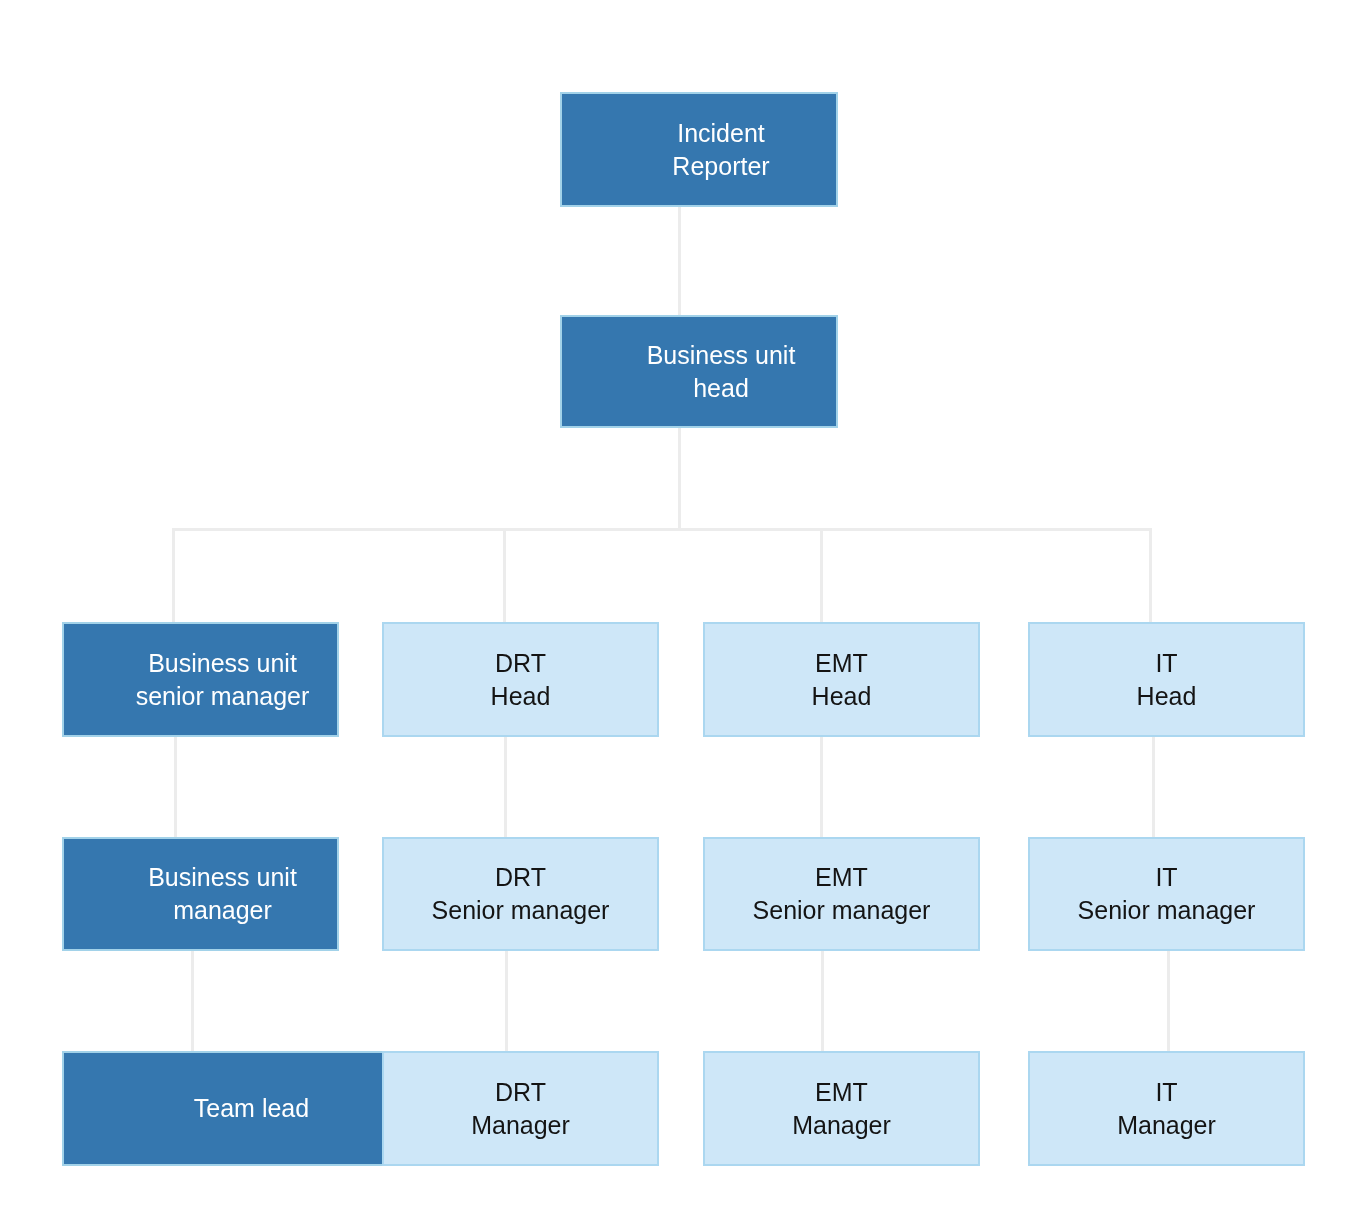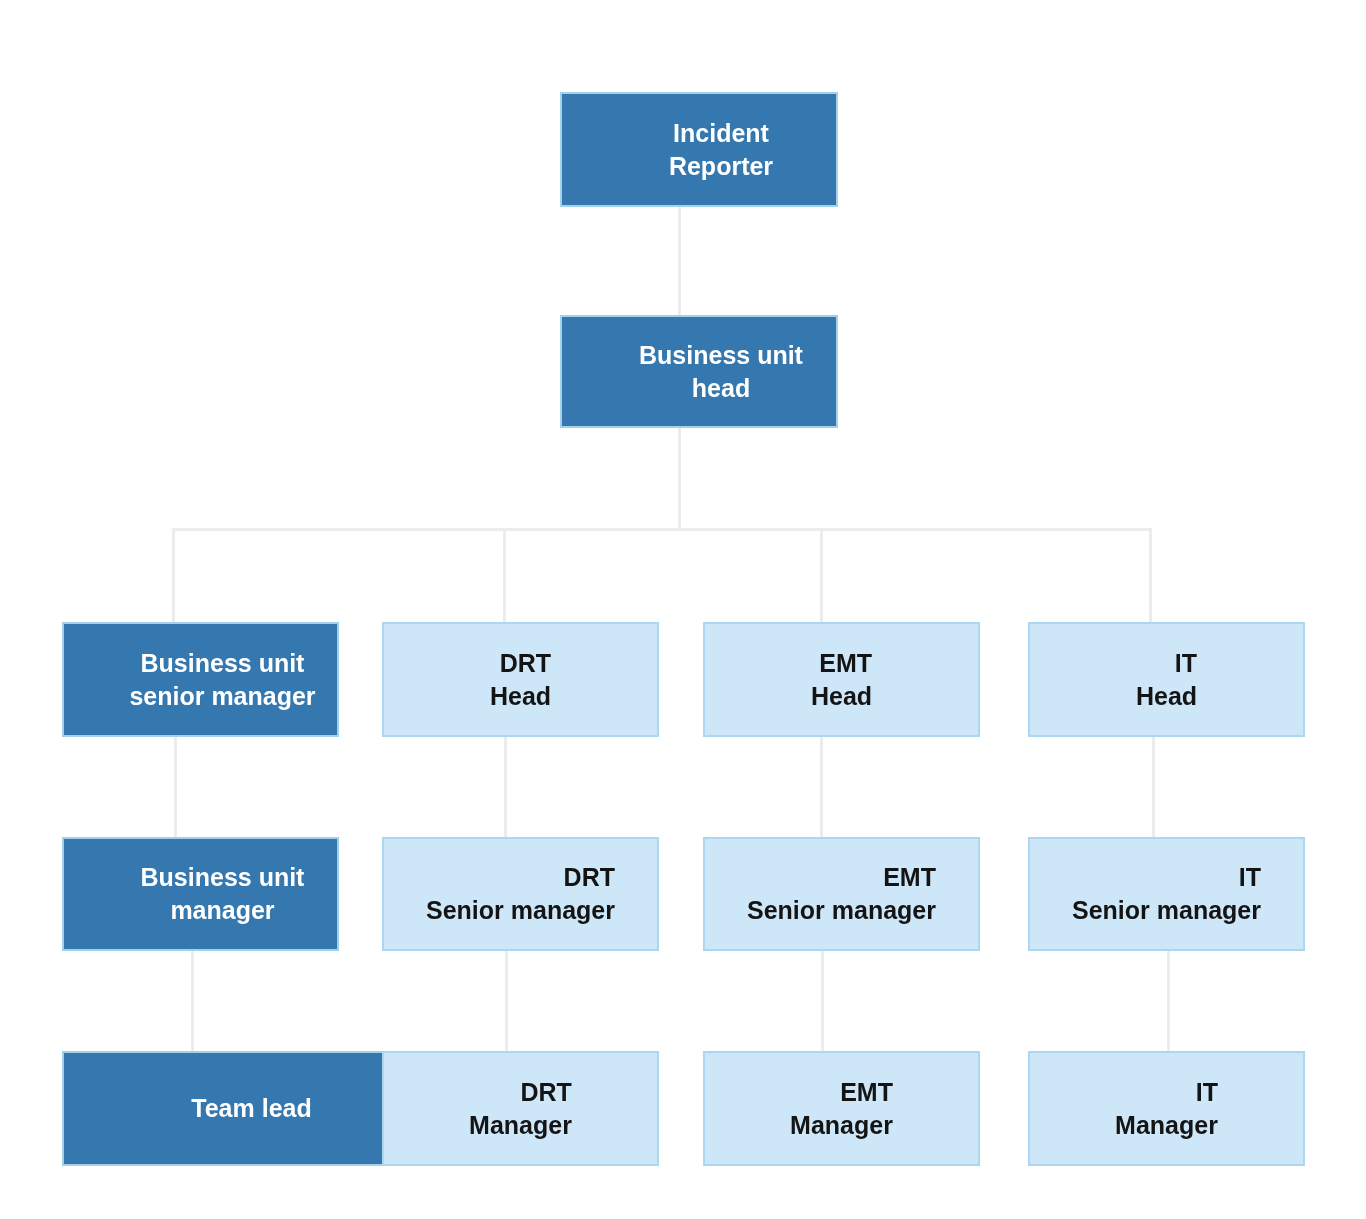--- a/index.html
+++ b/index.html
@@ -29,29 +29,28 @@
     justify-content: center;
     text-align: center;
     border: 2px solid;
     font-size: 25px;
     line-height: 33px;
   }
   .node.primary {
     background: var(--primary-fill, #3577af);
     border-color: var(--primary-border, #a2d2e9);
     color: var(--primary-text, #ffffff);
-    font-weight: bold;
+    font-weight: normal;
     padding-left: 44px;
   }
   .node.secondary {
     background: var(--secondary-fill, #cee7f8);
     border-color: var(--secondary-border, #abd7f0);
     color: var(--secondary-text, #141414);
-    font-weight: bold;
-    text-align: right;
+    font-weight: normal;
   }
   .node .label {
     white-space: pre-line;
     padding: 0 8px;
   }
 </style>
 </head>
 <body>
 
 <div class="canvas">

